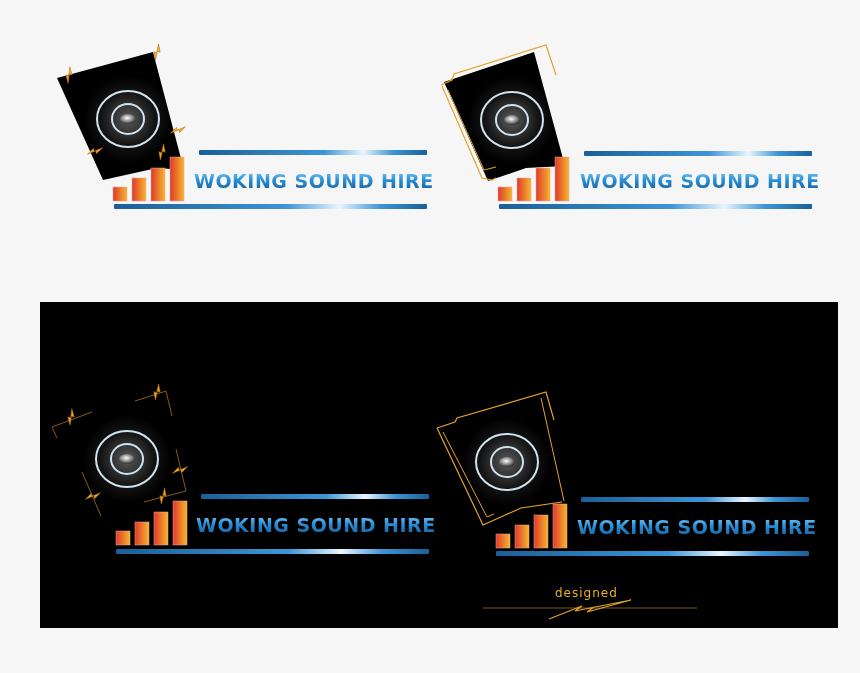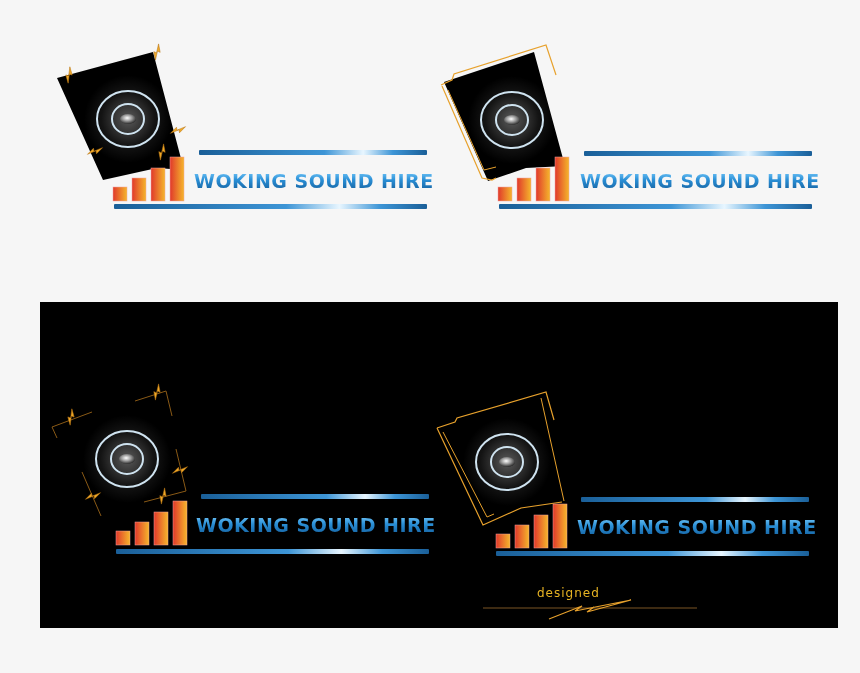--- a/index.html
+++ b/index.html
@@ -23,21 +23,21 @@
       -webkit-background-clip: text; background-clip: text;
       -webkit-text-fill-color: transparent;
       transform: scaleX(1.0);
       transform-origin: left center;
     }
     .credit {
       position: absolute; left: 528px; top: 586px; font-size: 12px;
       letter-spacing: 1px; white-space: nowrap;
       font-family: "DejaVu Sans", sans-serif;
     }
-    .credit .c1 { color: #e8b423; }
+    .credit .c1 { color: #e8b423; margin-left: 18px; }
     .credit .c2 { color: #000000; }
   </style>
 </head>
 <body>
 
 <div class="canvas">
 
   <svg width="0" height="0" style="position:absolute">
     <defs>
       <linearGradient id="barGrad" x1="0" y1="0" x2="1" y2="0">

